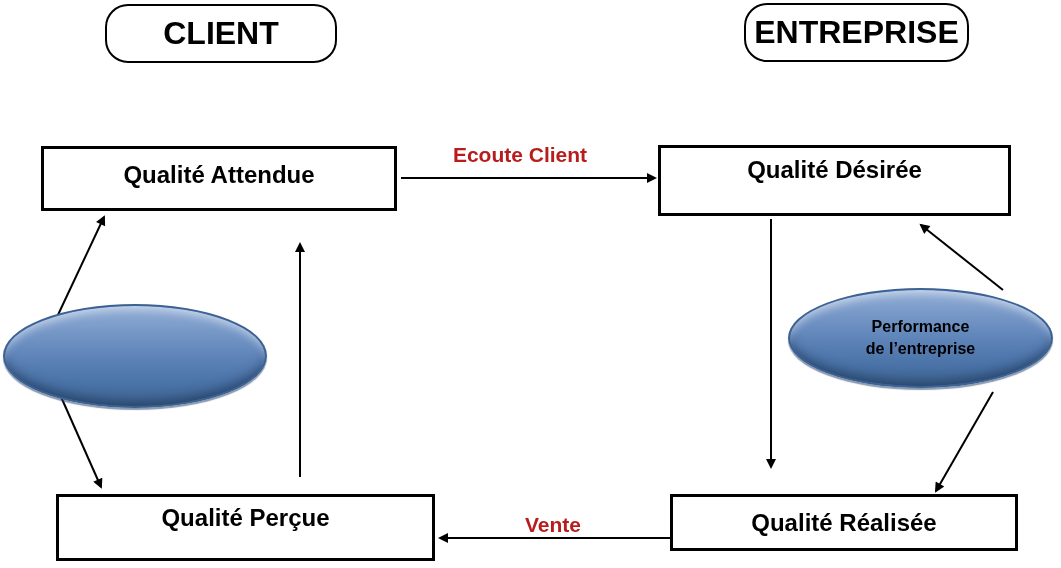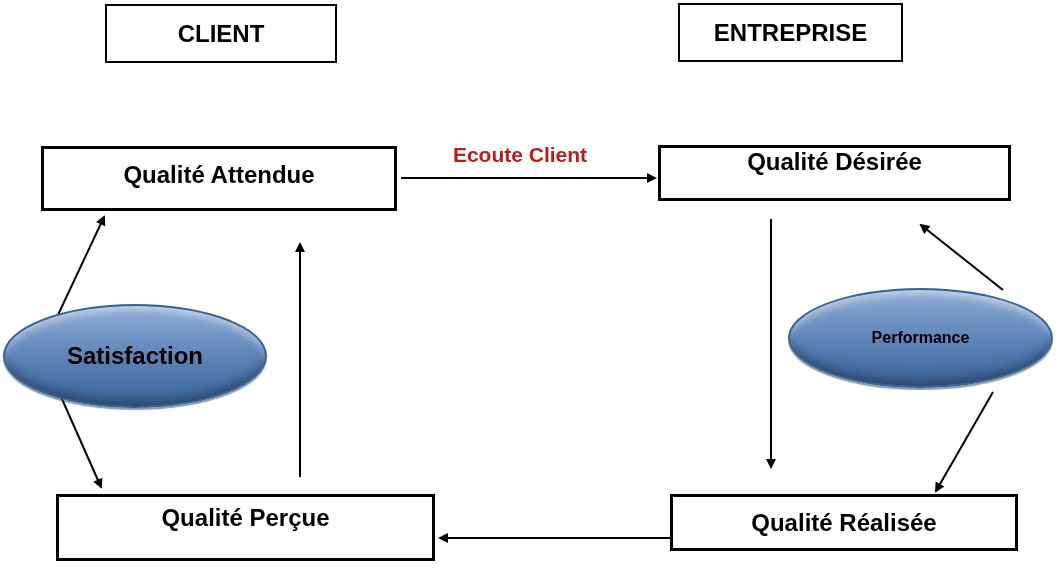--- a/index.html
+++ b/index.html
@@ -28,29 +28,30 @@
     display: flex;
     align-items: center;
     justify-content: center;
     font-weight: bold;
     color: #000000;
     box-sizing: border-box;
     text-align: center;
   }
   .headerbox {
     border-width: 2.5px;
-    font-size: 24px;
+    font-size: 32px;
+    border-radius: 23px;
   }
   .qualbox {
     font-size: 24px;
   }
   .box-client      { left: 105px; top: 4px;   width: 232px; height: 59px; }
-  .box-entreprise  { left: 678px; top: 3px;   width: 225px; height: 59px; }
+  .box-entreprise  { left: 744px; top: 3px;   width: 225px; height: 59px; }
   .box-attendue    { left: 41px;  top: 146px; width: 356px; height: 65px; padding-bottom: 8px; }
-  .box-desiree     { left: 658px; top: 145px; width: 353px; height: 56px; padding-bottom: 22px; }
+  .box-desiree     { left: 658px; top: 145px; width: 353px; height: 71px; padding-bottom: 22px; }
   .box-percue      { left: 56px;  top: 494px; width: 379px; height: 67px; padding-bottom: 20px; }
   .box-realisee    { left: 670px; top: 494px; width: 348px; height: 57px; }
   .ellipse {
     position: absolute;
     border-radius: 50%;
     border: 2px solid #3c6293;
     background: linear-gradient(180deg, #93aed6 0%, #7496c6 28%, #5d83b8 52%, #4b74a9 76%, #3f6591 100%);
     box-shadow: inset 0 8px 10px -5px rgba(255,255,255,0.55),
                 inset 0 -10px 12px -6px rgba(24,48,82,0.65),
                 0 2px 1px rgba(40,70,110,0.55);
@@ -123,23 +124,24 @@
 
   <div class="rectbox qualbox box-percue">
     <span>Qualité Perçue</span>
   </div>
 
   <div class="rectbox qualbox box-realisee">
     <span>Qualité Réalisée</span>
   </div>
 
   <div class="ellipse ell-satisfaction">
-    <span>Satisfaction</span>
   </div>
 
   <div class="ellipse ell-performance">
     <span>Performance</span>
+    <span>de l’entreprise</span>
   </div>
 
   <div class="edge-label lbl-ecoute">Ecoute Client</div>
 
+  <div class="edge-label lbl-vente">Vente</div>
 
 </div>
 
 </body></html>

